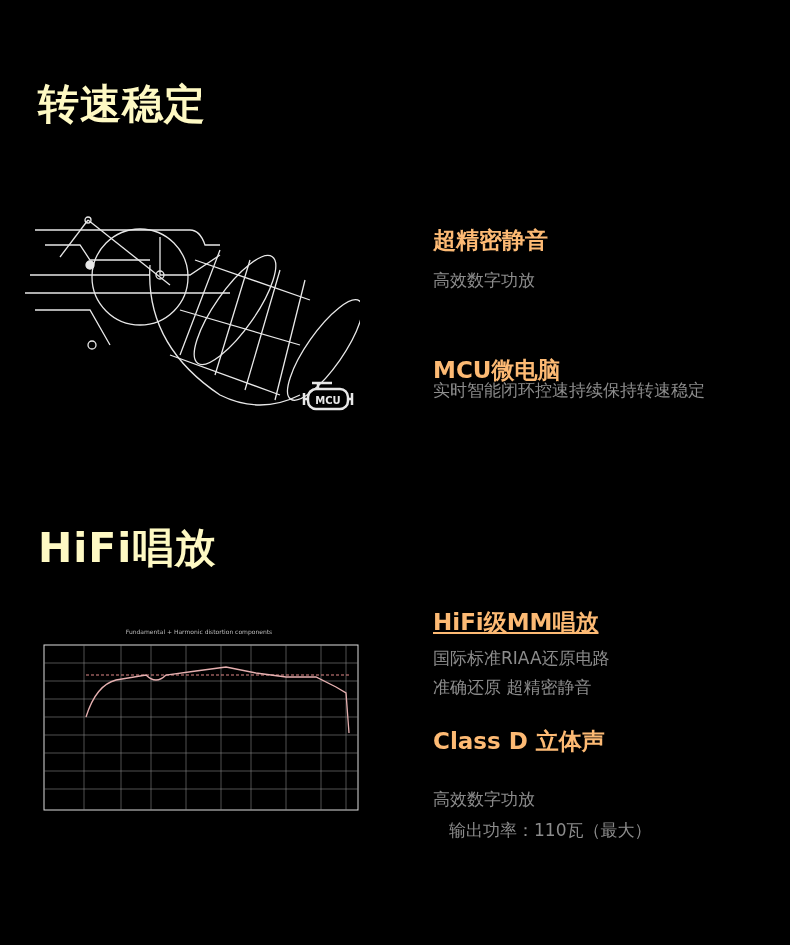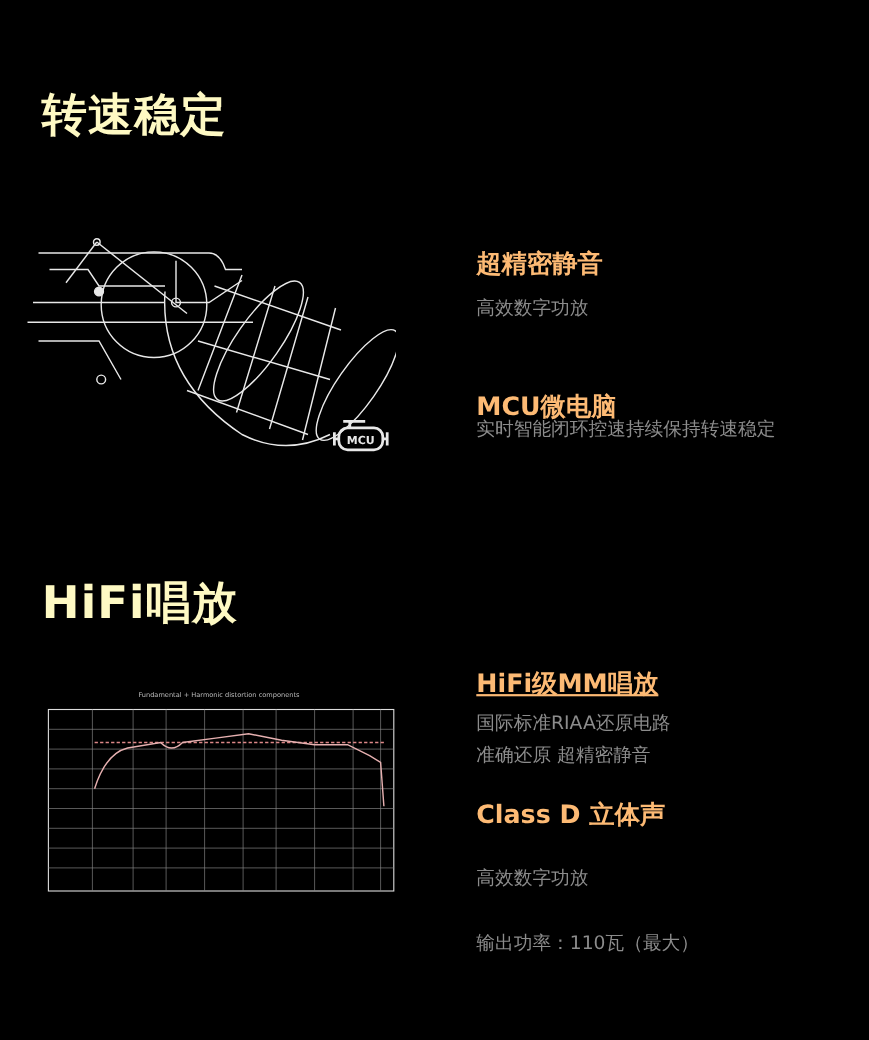--- a/index.html
+++ b/index.html
@@ -71,13 +71,13 @@
   </g>
   <line x1="50" y1="50" x2="315" y2="50" stroke="#d88" stroke-width="1.2" stroke-dasharray="3 2"></line>
   <path d="M50 92 Q60 60 80 55 L110 50 Q120 60 130 50 L160 46 L190 42 L220 48 L250 52 L280 52 L300 62 L310 68 L313 108" fill="none" stroke="#e6b0b0" stroke-width="1.3"></path>
 </svg>
 
 <div class="feat-title" style="top:608px;text-decoration:underline;">HiFi级MM唱放</div>
 <div class="feat-desc" style="top:644px;">国际标准RIAA还原电路</div>
 <div class="feat-desc" style="top:673px;">准确还原 超精密静音</div>
 <div class="feat-title" style="top:707px;margin-top:20px;">Class D 立体声</div>
 <div class="feat-desc" style="top:787px;font-family:Liberation Mono, monospace;">高效数字功放</div>
-<div class="feat-desc" style="top:844px;">输出功率：110瓦（最大）</div>
+<div class="feat-desc" style="top:816px;margin-left:16px;">输出功率：110瓦（最大）</div>
 
 </body></html>

